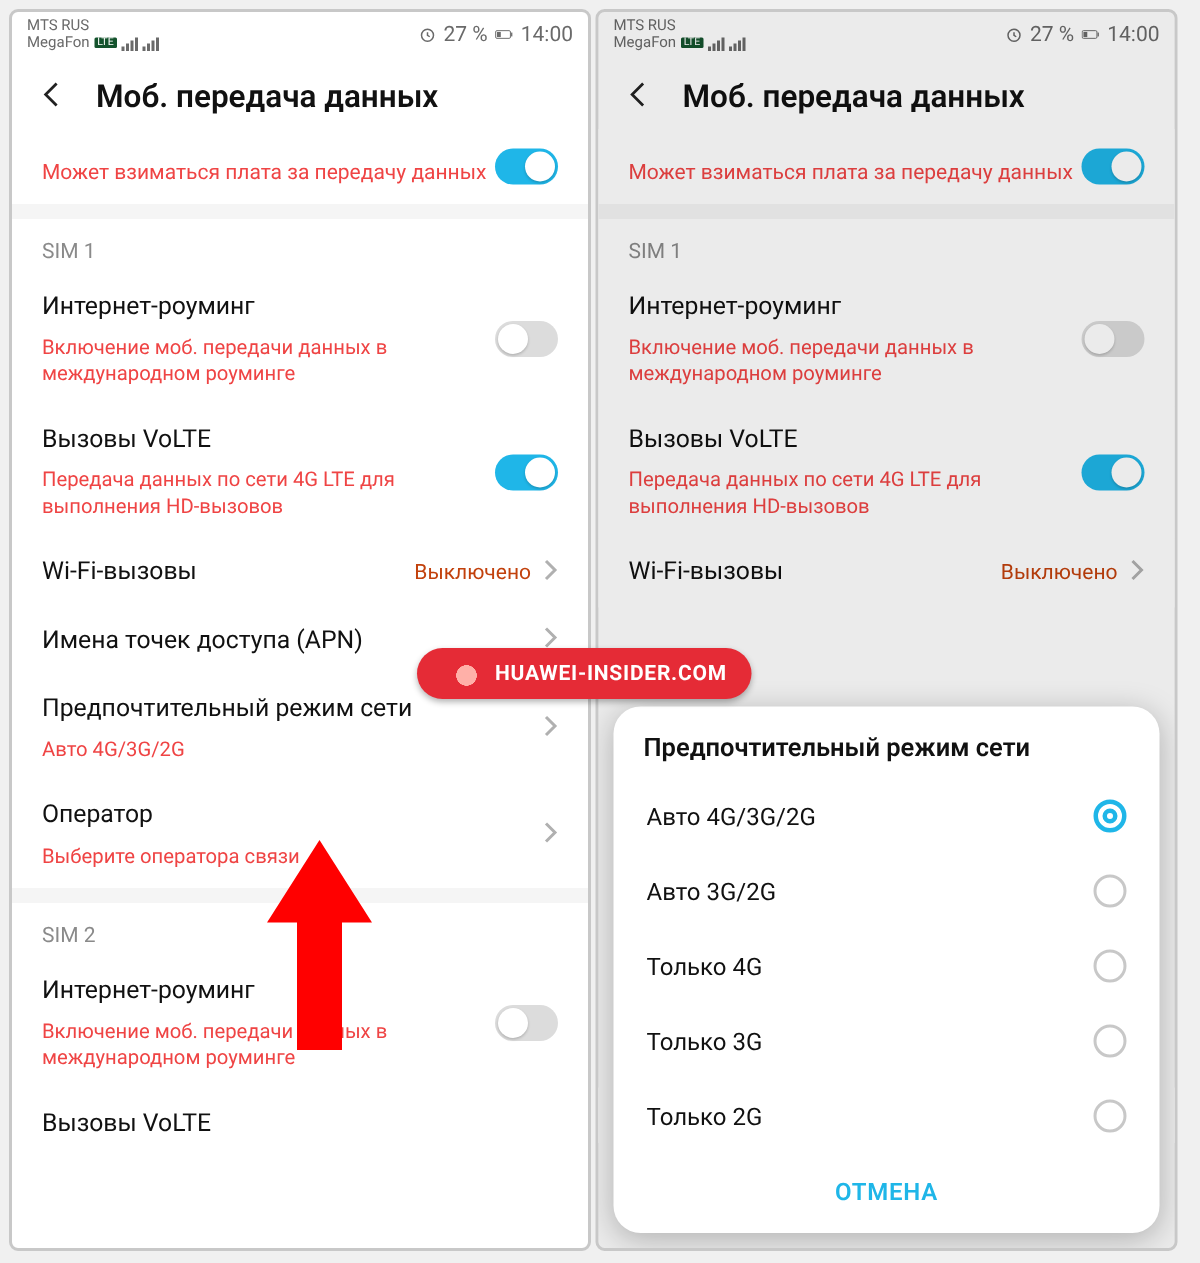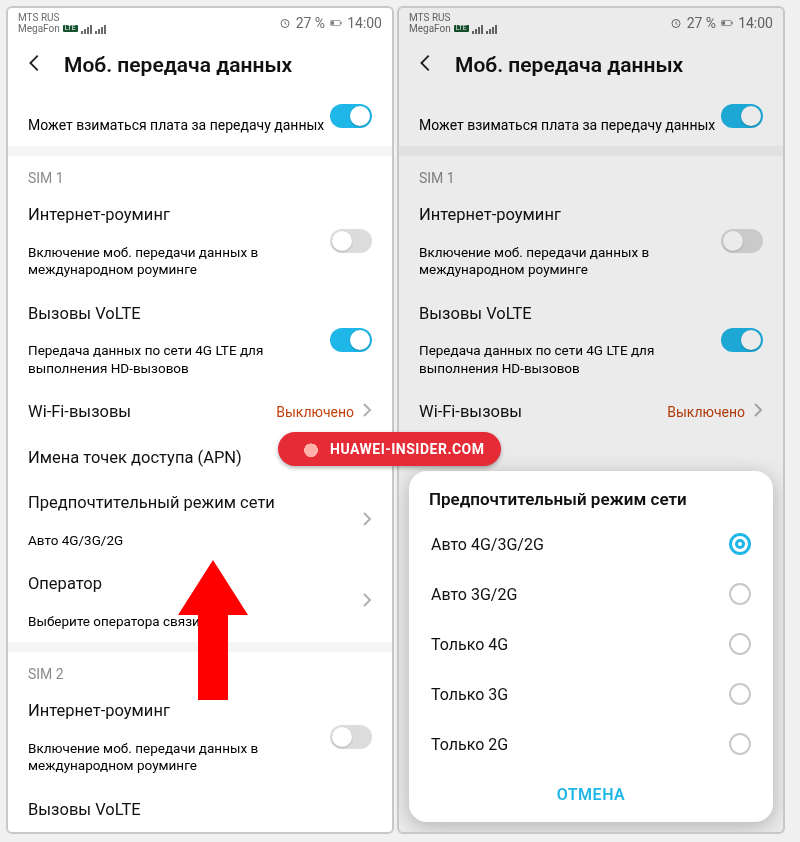--- a/index.html
+++ b/index.html
@@ -70,21 +70,21 @@
   }
   .row {
     display: flex;
     align-items: center;
     padding: 12px 20px;
     background: #fff;
     position: relative;
   }
   .row .txt { flex:1; min-width:0; }
   .row .txt .primary { font-size: 16.5px; color: #111; line-height:1.3; }
-  .row .txt .secondary { font-size: 13.5px; color: #000000; line-height:1.3; margin-top:18px;}
+  .row .txt .secondary { font-size: 13.5px; color: #ef4444; line-height:1.3; margin-top:8px;}
   .row.intro .txt .secondary { font-size:14px; }
   .row .chev svg { width:10px; height:16px; stroke:#b0b0b0; stroke-width:2; fill:none; }
   .row .value { font-size:14px; color:#c2410c; margin-right:8px; }
   
   .toggle {
     width: 42px; height: 24px; border-radius: 12px;
     position: relative; flex-shrink:0;
   }
   .toggle .knob {
     width: 20px; height: 20px; border-radius: 50%;

